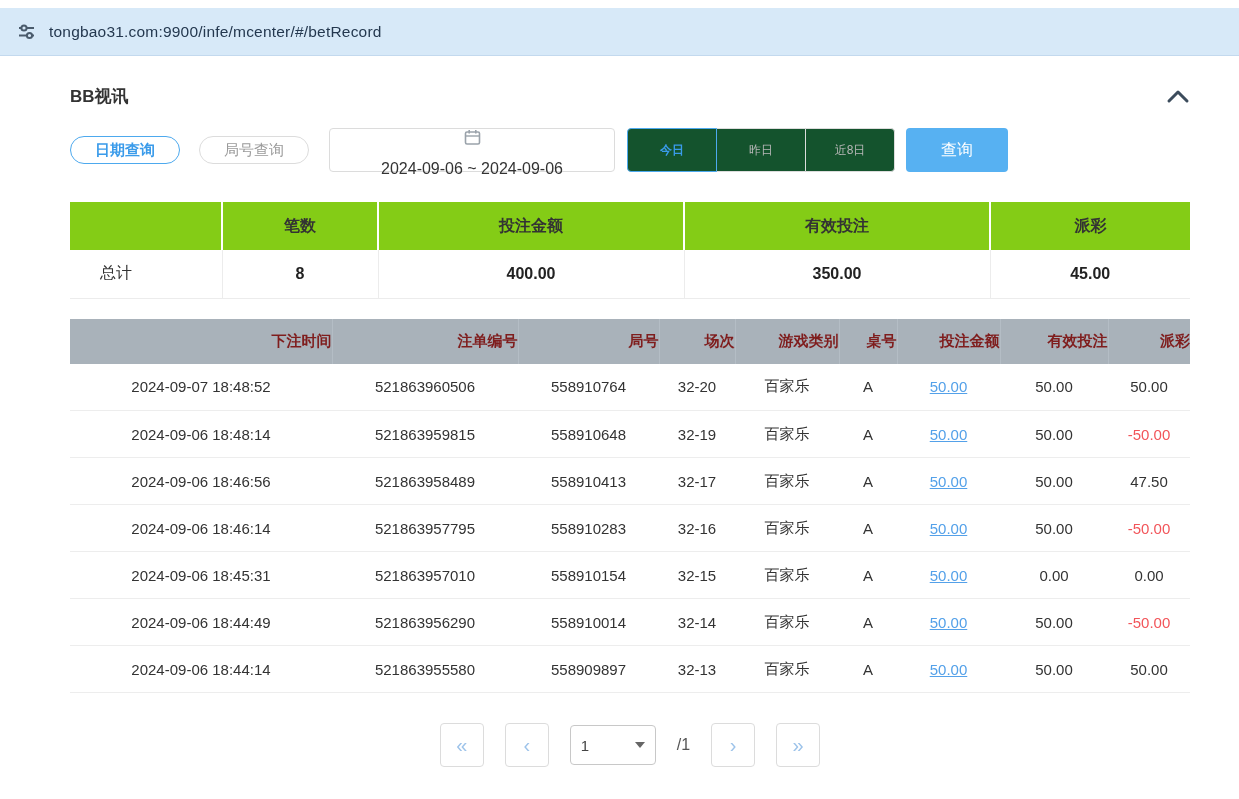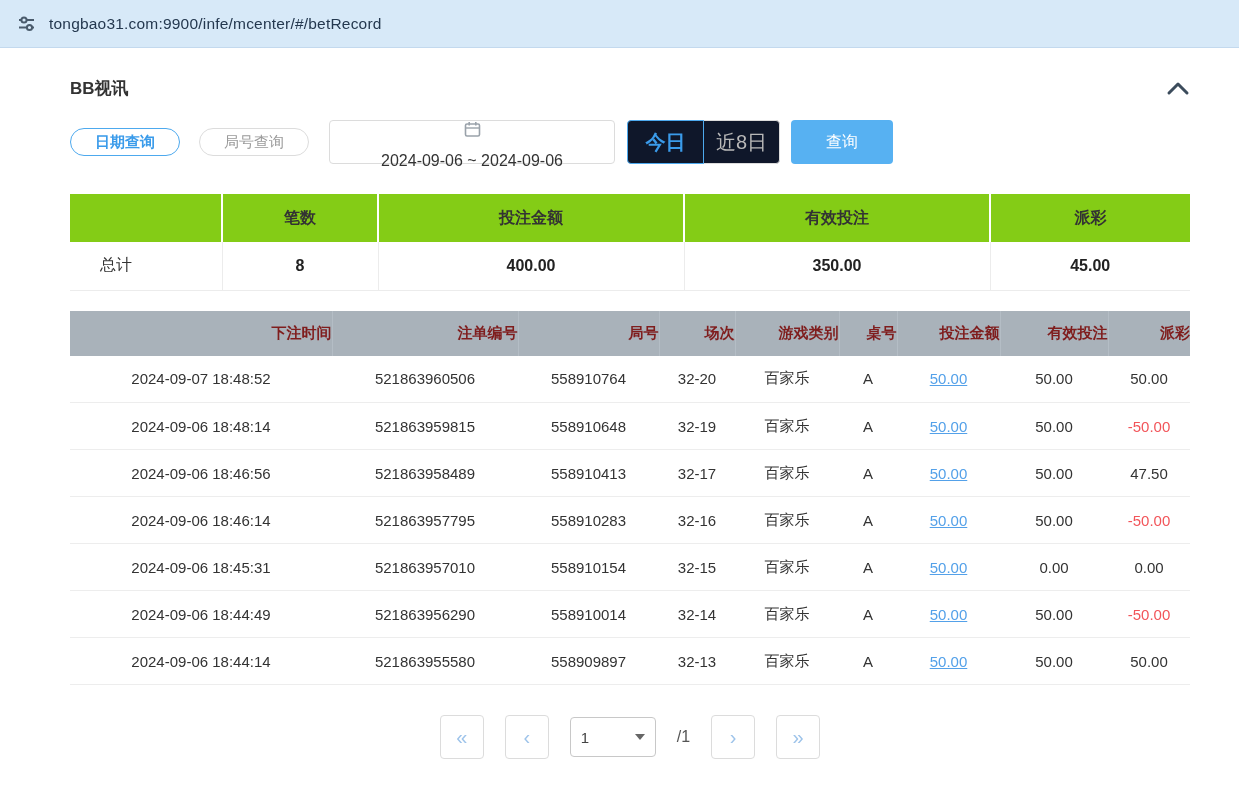--- a/index.html
+++ b/index.html
@@ -1,21 +1,21 @@
 <!DOCTYPE html>
 <html><head>
 <meta charset="utf-8">
 <style>
   * { margin:0; padding:0; box-sizing:border-box; }
   html,body { width:1239px; height:799px; overflow:hidden; background:#fff;
     font-family:"Liberation Sans","DejaVu Sans",sans-serif; }
 
   
   .browser-bar { height:48px; background:#d7e9f8; display:flex; align-items:center;
-    padding:0 17px; gap:13px; border-bottom:1px solid #c3d9ee; }
+    padding:0 17px; gap:13px; border-bottom:1px solid #c3d9ee;margin-top:8px; }
   .browser-bar .url { font-size:15.5px; color:#24384f; letter-spacing:.2px; }
   .site-icon { display:flex; align-items:center; }
 
   
   .content { padding:0 49px 0 70px; }
   .page-header { margin-top:22px; height:36px; display:flex; align-items:center;
     justify-content:space-between;gap:20px; }
   .page-title { font-size:17px; font-weight:bold; color:#333; }
   .chevron-up { cursor:pointer; display:flex; align-items:center; }
 
@@ -23,22 +23,22 @@
   .filter-row { margin-top:14px; height:44px; display:flex; align-items:center; }
   .pill { height:28px; padding:0 24px; border-radius:18px; background:#fff;
     font-size:15px; cursor:pointer; }
   .pill.active { border:1px solid #4da9ee; color:#3a9bea; font-weight:bold; }
   .pill.inactive { border:1px solid #dcdcdc; color:#999; margin-left:19px; }
   .date-input { margin-left:20px; width:286px; height:44px; border:1px solid #dcdcdc;
     border-radius:4px; display:flex; align-items:center; padding:0 13px; gap:10px;
     cursor:pointer;flex-direction:column; }
   .date-input .date-text { font-size:16px; color:#333; }
   .btn-group { margin-left:12px; display:flex; }
-  .group-btn { width:77px; height:44px; background:#0f172a; border:1px solid #dcdcdc;
-    margin-left:-1px; font-size:20px; color:#b8b8b8; cursor:pointer; }
+  .group-btn { width:90px; height:44px; background:#14532d; border:1px solid #dcdcdc;
+    margin-left:-1px; font-size:12px; color:#b8b8b8; cursor:pointer; }
   .group-btn:first-child { margin-left:0; border-radius:4px 0 0 4px; }
   .group-btn:last-child { border-radius:0 4px 4px 0; }
   .group-btn.active { border:1px solid #4da9ee; color:#3a9bea; font-weight:bold;
     position:relative; z-index:1; }
   .search-btn { margin-left:11px; width:102px; height:44px; background:#57b1f2;
     color:#fff; border:none; border-radius:4px; font-size:16px; cursor:pointer; }
 
   
   .summary-table { margin-top:30px; width:1120px; border-collapse:collapse;
     table-layout:fixed; }
@@ -111,20 +111,21 @@
           <rect x="1.5" y="3" width="14" height="12" rx="1.5" fill="none" stroke="#9aa2aa" stroke-width="1.6"></rect>
           <line x1="5.2" y1="1" x2="5.2" y2="4.5" stroke="#9aa2aa" stroke-width="1.6"></line>
           <line x1="11.8" y1="1" x2="11.8" y2="4.5" stroke="#9aa2aa" stroke-width="1.6"></line>
           <line x1="1.5" y1="7" x2="15.5" y2="7" stroke="#9aa2aa" stroke-width="1.4"></line>
         </svg>
       </span>
       <span class="date-text">2024-09-06 ~ 2024-09-06</span>
     </div>
     <div class="btn-group">
       <button class="group-btn active">今日</button>
+      <button class="group-btn">昨日</button>
       <button class="group-btn">近8日</button>
     </div>
     <button class="search-btn">查询</button>
   </div>
 
   <table class="summary-table">
     <colgroup>
         <col style="width:152px">
         <col style="width:156px">
         <col style="width:306px">

